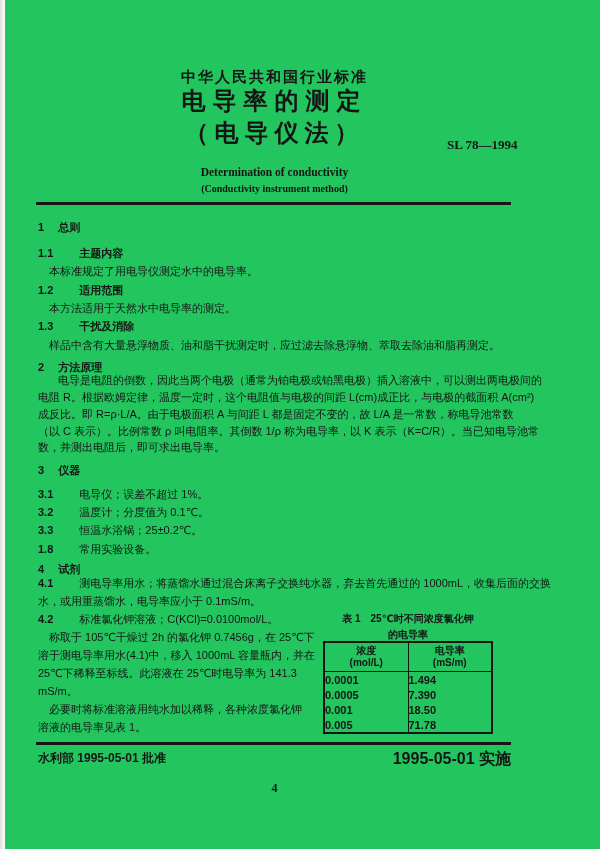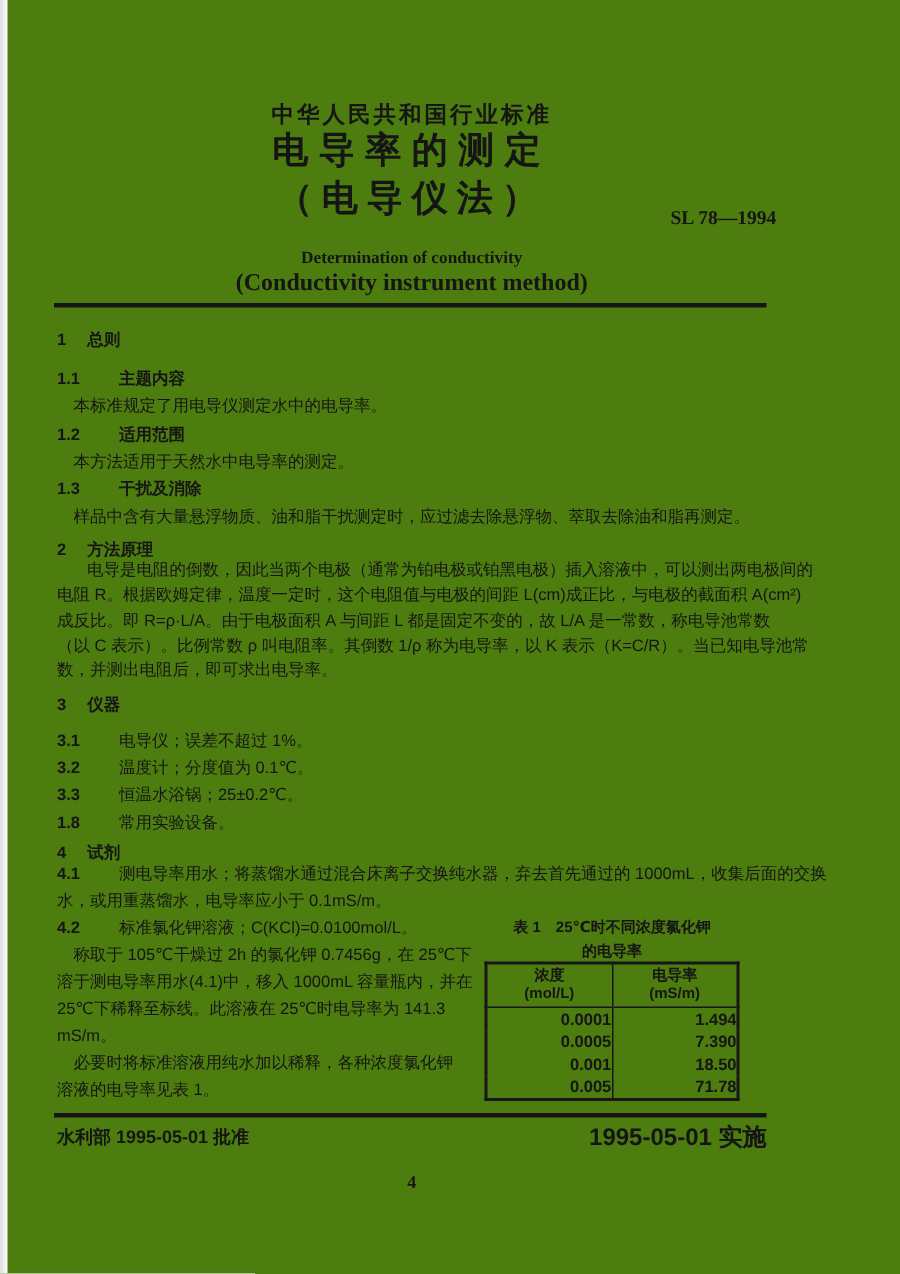--- a/index.html
+++ b/index.html
@@ -1,50 +1,50 @@
 <!DOCTYPE html>
 <html><head>
 <meta charset="utf-8">
 <style>
   html,body { margin:0; padding:0; background:#ffffff; }
   .page {
-    position:relative; width:600px; height:849px; background:#4d7c0f;
+    position:relative; width:600px; height:849px; background:#22c55e;
     font-family:"Liberation Sans","DejaVu Sans",sans-serif; color:#151515;
     overflow:hidden;
   }
   .edge-shade { position:absolute; left:0; top:0; bottom:0; width:5px;
     background:linear-gradient(to right, #dedede, #fefefe); }
   .ln { position:absolute; left:38px; font-size:11px; line-height:13px; white-space:nowrap; }
   .hd { font-weight:bold; }
   .num { font-weight:bold; margin-right:26px; }
   .num-wide { margin-right:14px; }
   .indent1 { left:49px; }
   .indent2 { left:58px; }
   .center-col { left:38px; width:473px; text-align:center; }
   .org-line { top:70px; font-size:15px; font-weight:bold; letter-spacing:2px; }
   .title-zh1 { top:94px; font-size:24px; font-weight:bold; letter-spacing:7px; }
   .title-zh2 { top:126px; font-size:24px; font-weight:bold; letter-spacing:6px; }
   .std-code { top:138px; left:447px; font-family:"Liberation Serif","DejaVu Serif",serif;
     font-weight:bold; font-size:13px; }
   .title-en1 { top:166px; font-family:"Liberation Serif","DejaVu Serif",serif;
     font-size:11.5px; font-weight:bold; }
   .title-en2 { top:182px; font-family:"Liberation Serif","DejaVu Serif",serif;
-    font-size:16px; font-weight:bold; }
+    font-size:10px; font-weight:bold; }
   .rule { position:absolute; left:36px; width:475px; background:#161616; }
   .rule-top { top:202px; height:2.5px; }
   .rule-bottom { top:742px; height:3px; }
   .tbl-caption { position:absolute; left:323px; width:170px; text-align:center;
     font-size:10px; font-weight:bold; line-height:13px; }
   table.kcl { position:absolute; top:641px; left:323px; width:170px; height:92px;
     border-collapse:collapse; table-layout:fixed; }
   table.kcl, table.kcl th, table.kcl td { border:0; }
   table.kcl { border:2px solid #161616; }
   table.kcl th { border-bottom:1.5px solid #161616; font-size:10px; line-height:11.5px;
     font-weight:bold; padding:2px 0 3px 0; vertical-align:middle; }
-  table.kcl td { font-size:11px; font-weight:600; text-align:right; height:15px;
+  table.kcl td { font-size:11px; font-weight:600; text-align:left; height:15px;
     padding:0; vertical-align:middle; }
   table.kcl th + th, table.kcl td + td { border-left:1.5px solid #161616; }
   .footer-left { top:752px; font-size:12px; font-weight:bold; }
   .footer-right { top:752px; left:auto; right:89px; font-size:16px; font-weight:bold; }
   .page-num { top:782px; font-size:12px; font-weight:bold;
     font-family:"Liberation Serif","DejaVu Serif",serif; }
 </style>
 </head>
 <body>
 

